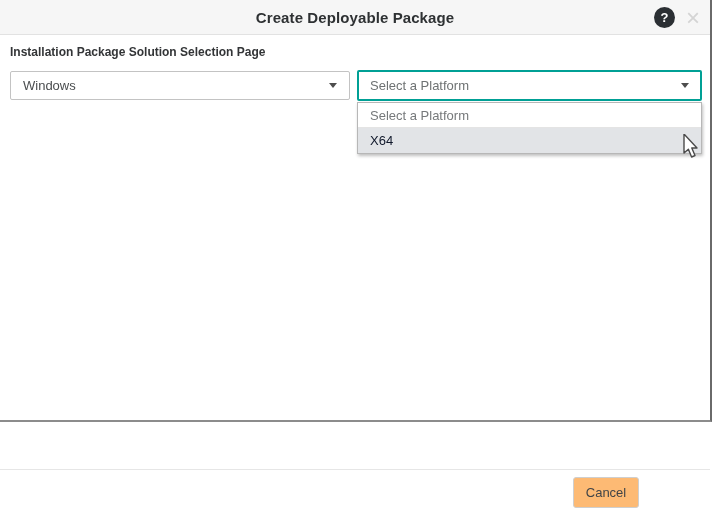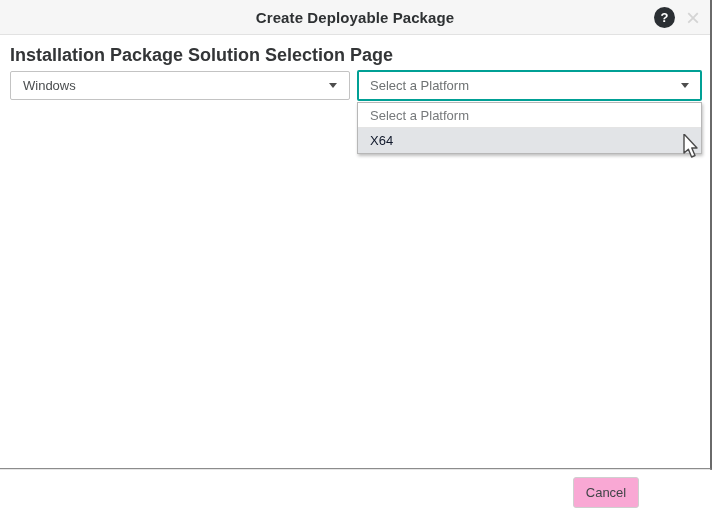--- a/index.html
+++ b/index.html
@@ -4,21 +4,21 @@
 <style>
   * { margin: 0; padding: 0; box-sizing: border-box; }
   html, body {
     width: 716px; height: 519px;
     background: #ffffff;
     font-family: "Liberation Sans", sans-serif;
     overflow: hidden;
   }
   .window {
     position: absolute; top: 0; left: 0;
-    width: 712px; height: 470px;
+    width: 712px; height: 422px;
     background: #ffffff;
     border-right: 2px solid #6a6a6a;
     border-bottom: 2px solid #8c8c8c;
   }
   
   .dialog-header {
     position: absolute; top: 0; left: 0; right: 0;
     height: 35px;
     background: #f6f6f6;
     border-bottom: 1px solid #e2e2e2;
@@ -40,21 +40,21 @@
     cursor: pointer;
   }
   .close-icon {
     color: #d4d4d4; font-size: 24px; font-weight: 400;
     line-height: 21px; width: 22px; text-align: center;
     cursor: pointer; user-select: none;
   }
   
   .page-label {
     position: absolute; left: 10px; top: 45px;
-    font-size: 18px; font-weight: 700; color: #333537;
+    font-size: 12px; font-weight: 700; color: #333537;
   }
   .select-box {
     position: absolute;
     background: #ffffff;
     display: flex; align-items: center;
     font-size: 13px;
     border-radius: 2px;
     cursor: pointer;
   }
   .select-os {
@@ -104,21 +104,21 @@
     position: absolute; top: 7px;
     height: 31px;
     border-radius: 3px;
     font-size: 13px;
     font-family: "Liberation Sans", sans-serif;
     display: flex; align-items: center; justify-content: center;
     cursor: pointer;
   }
   .btn-cancel {
     left: 573px; width: 66px;
-    background: #f9a8d4;
+    background: #fdba74;
     border: 1px solid #cfcfcf;
     color: #404447;
   }
   .btn-next {
     left: 647px; width: 55px;
     background: #f2711c;
     border: 1px solid #f2711c;
     color: #ffffff;
   }
   

